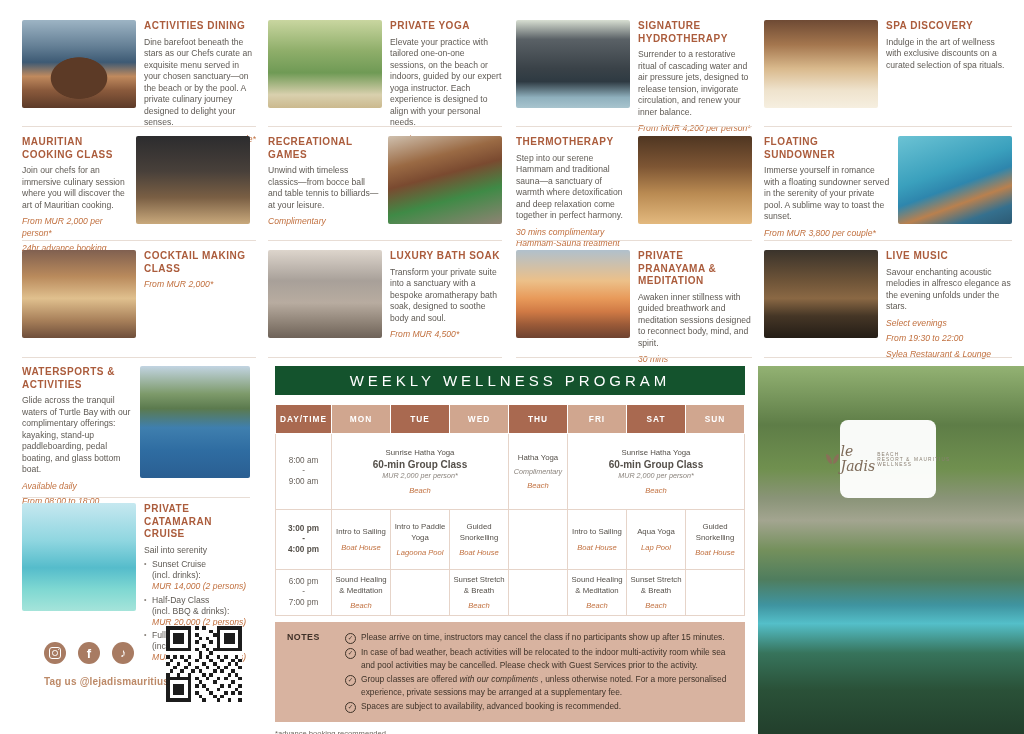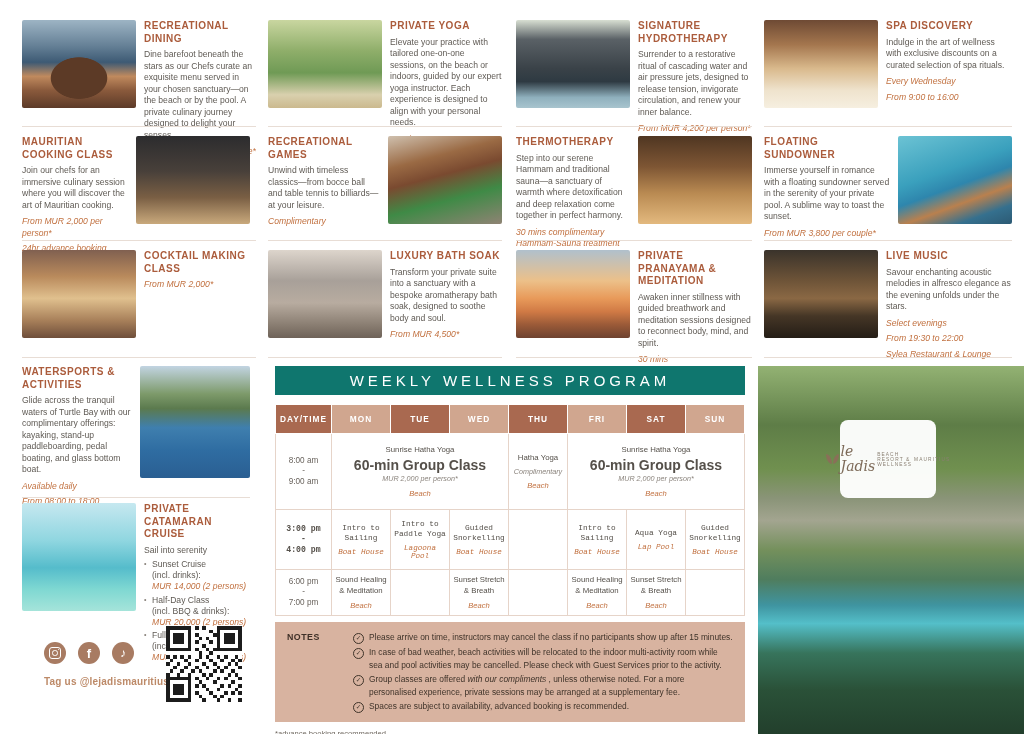--- a/index.html
+++ b/index.html
@@ -41,36 +41,36 @@
   .ph-sauna{background:linear-gradient(180deg,#4f3622 0%,#7e5634 35%,#b98a52 65%,#e3b97e 100%);}
   .ph-sundowner{background:linear-gradient(160deg,#6cc3d4 0%,#3aa0bd 40%,#2e86ad 55%,#b9804e 70%,#35708e 85%,#2c5a74 100%);}
   .ph-cocktail{background:linear-gradient(180deg,#806050 0%,#b98a5c 30%,#e0c08e 55%,#a8805a 80%,#6e4e3a 100%);}
   .ph-bath{background:linear-gradient(180deg,#ddd5cc 0%,#a8a099 35%,#b8aca0 60%,#8a7e72 85%,#6e6258 100%);}
   .ph-prana{background:linear-gradient(180deg,#b0c0cc 0%,#ecc089 35%,#e89a5a 55%,#d07a45 70%,#9a5a38 85%,#6e4230 100%);}
   .ph-music{background:linear-gradient(180deg,#3a332b 0%,#6e5438 35%,#8a6844 55%,#453626 75%,#241d16 100%);}
   .ph-water{background:linear-gradient(180deg,#c2d4e2 0%,#7d9a6a 25%,#5b7a4e 38%,#3f7fae 55%,#2f6da2 75%,#2a5f92 100%);}
   .ph-cata-img{background:linear-gradient(180deg,#c6e8f0 0%,#8fd6e0 35%,#55bccb 60%,#7fd8d2 80%,#a5e4da 100%);}
   
   .sched{position:absolute;left:275px;top:366px;width:470px;}
-  .band{height:29px;line-height:29px;background:#0f766e;color:#fff;text-align:center;
+  .band{height:29px;line-height:29px;background:#14532d;color:#fff;text-align:center;
         font-size:15px;letter-spacing:4px;font-weight:normal;margin-bottom:9px;}
   table.grid{width:470px;border-collapse:collapse;table-layout:fixed;}
   table.grid col.c0{width:56px;}
   table.grid th{height:28px;font-size:8.3px;font-weight:bold;letter-spacing:1px;color:#fff;border:1px solid #fff;padding:0;}
   th.dk{background:#a96950;} th.lt{background:#d0a68f;}
   table.grid td{border:1px solid #e6d4c9;text-align:center;vertical-align:middle;padding:3px 2px;}
-  tr.r1{height:76px;} tr.r2{height:60px;font-family:Liberation Mono, monospace;} tr.r3{height:46px;}
+  tr.r1{height:76px;} tr.r2{height:60px;} tr.r3{height:46px;}
   td.time{font-size:8.2px;color:#6a645e;white-space:pre-line;line-height:1.25;}
   tr.r2 td.time{font-weight:bold;color:#55504a;}
   .ct1{font-size:7.8px;color:#55504a;line-height:1.3;}
-  .cb{font-size:14px;font-weight:bold;color:#55504a;line-height:1.3;}
+  .cb{font-size:10px;font-weight:bold;color:#55504a;line-height:1.3;}
   .ci{font-size:7.2px;font-style:italic;color:#8a837c;line-height:1.35;}
   .cv{font-size:7.6px;font-style:italic;color:#c1703f;margin-top:5px;text-align:center;}
   
-  .notes{margin-top:6px;background:#d8b3a0;padding:9px 12px 7px;display:flex;gap:28px;}
+  .notes{margin-top:6px;background:#d8b3a0;padding:9px 12px 7px;display:flex;gap:20px;}
   .nlabel{flex:none;width:38px;font-size:8.8px;font-weight:bold;color:#3f3027;letter-spacing:.5px;padding-top:1px;}
   .nitems{flex:1;}
   .nitem{display:flex;gap:5px;font-size:8.4px;color:#3f3329;line-height:1.5;margin-bottom:2px;}
   .chk{flex:none;width:9px;height:9px;border:1px solid #3f3329;border-radius:50%;font-size:6.5px;line-height:8px;
        text-align:center;margin-top:2px;font-style:normal;}
   .chk i{font-style:normal;}
   .foot{margin-top:7px;font-size:7.6px;color:#6e675f;}
   
   .photo{position:absolute;left:758px;top:366px;width:266px;height:368px;
     background:linear-gradient(180deg,#93b273 0%,#5e7d47 16%,#70904f 28%,#8a9478 36%,#a3a590 42%,#74905c 50%,#4f7d5e 58%,#3f94a0 65%,#54bfc9 70%,#37745c 78%,#2a5138 88%,#223f2c 100%);}
@@ -93,21 +93,21 @@
   .qr{position:absolute;left:166px;top:626px;width:76px;height:76px;}
 </style>
 </head>
 <body>
 
 <div class="page">
 
   <div class="card c-r1c1">
     <div class="thumb ph-dining"></div>
     <div class="ct">
-      <h3 class="ctitle">RECREATIONAL DINING</h3>
+      <h3 class="ctitle">ACTIVITIES DINING</h3>
       <p class="cbody">Dine barefoot beneath the stars as our Chefs curate an exquisite menu served in your chosen sanctuary—on the beach or by the pool. A private culinary journey designed to delight your senses.</p>
       <div class="accent">
         <div class="acc">From MUR 6,000 per couple*</div>
         <div class="acc">24hr advance booking required</div>
       </div>
     </div>
   </div>
   <div class="card c-r1c2">
     <div class="thumb ph-yoga"></div>
     <div class="ct">
@@ -128,24 +128,20 @@
       <div class="accent">
         <div class="acc">From MUR 4,200 per person*</div>
       </div>
     </div>
   </div>
   <div class="card c-r1c4">
     <div class="thumb ph-spa"></div>
     <div class="ct">
       <h3 class="ctitle">SPA DISCOVERY</h3>
       <p class="cbody">Indulge in the art of wellness with exclusive discounts on a curated selection of spa rituals.</p>
-      <div class="accent gapped">
-        <div class="acc">Every Wednesday</div>
-        <div class="acc">From 9:00 to 16:00</div>
-      </div>
     </div>
   </div>
 
   <div class="card c-r2c1">
     <div class="ct">
       <h3 class="ctitle">MAURITIAN COOKING CLASS</h3>
       <p class="cbody">Join our chefs for an immersive culinary session where you will discover the art of Mauritian cooking.</p>
       <div class="accent gapped">
         <div class="acc">From MUR 2,000 per person*</div>
         <div class="acc">24hr advance booking required</div>

